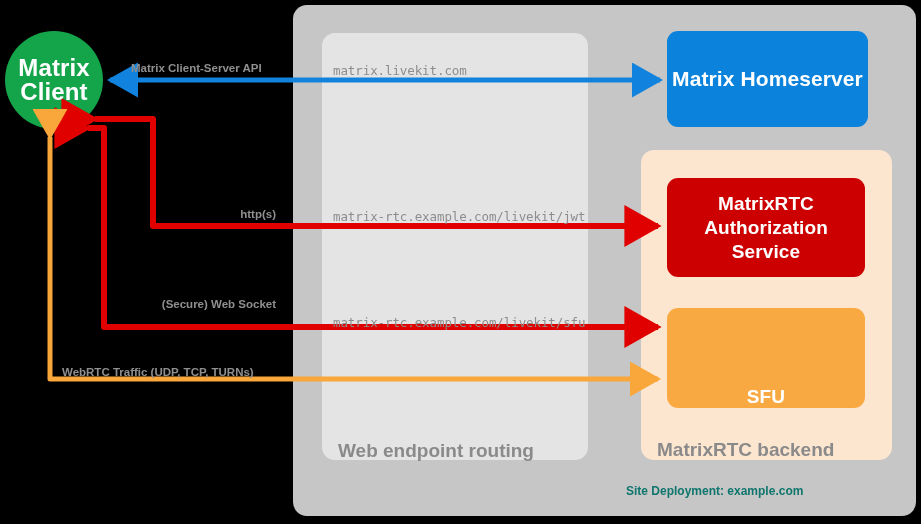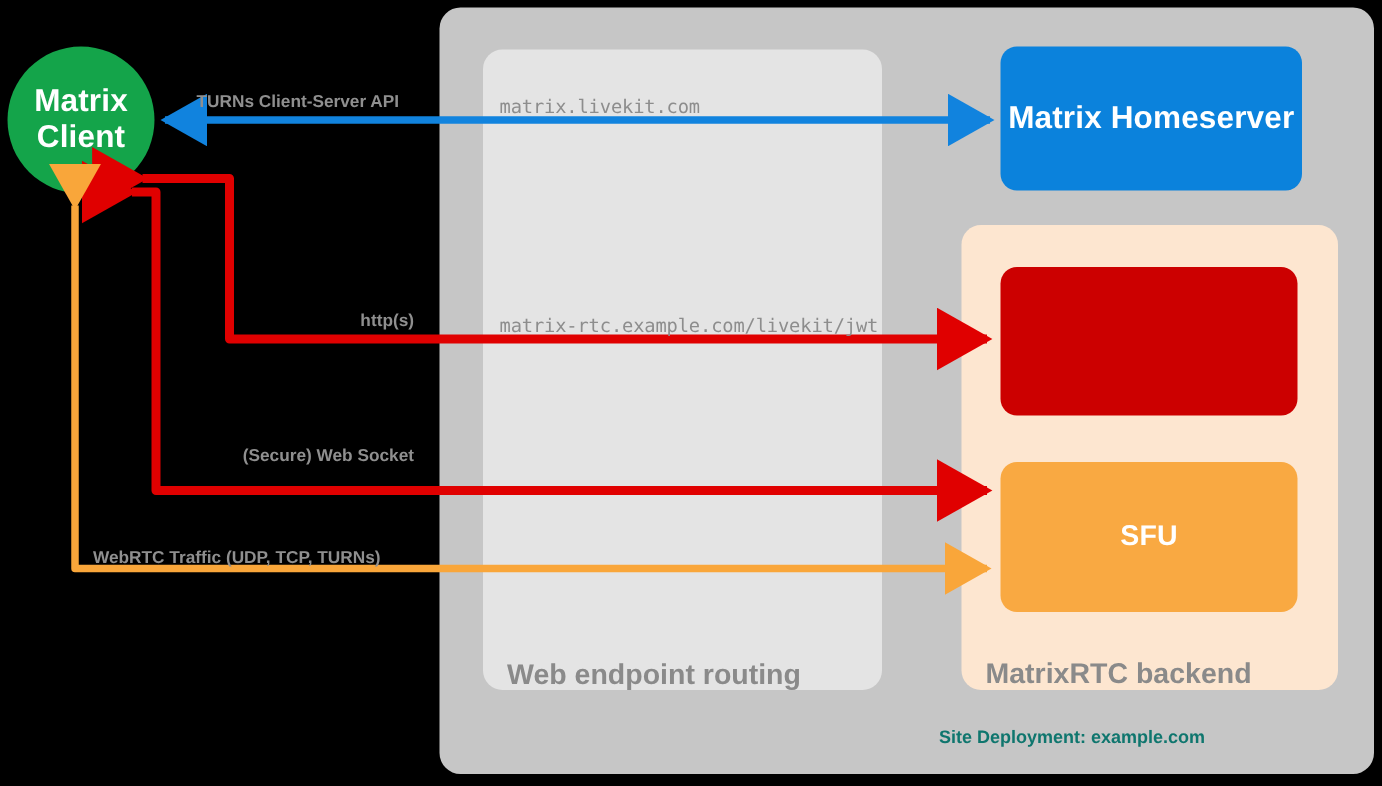--- a/index.html
+++ b/index.html
@@ -29,21 +29,21 @@
     position:absolute;
     z-index:3;
     display:flex;
     align-items:center;
     justify-content:center;
     text-align:center;
     color:#ffffff;
     font-weight:bold;
     letter-spacing:.1px;
   }
-  .client-text{ font-size:21px; line-height:24px; }
+  .client-text{ font-size:24px; line-height:24px; }
   .hs-text{ font-size:21px; }
   .auth-text{ font-size:19px; line-height:24px; }
   .sfu-text{ font-size:19px; }
 
   
   .cap{
     position:absolute;
     z-index:3;
     font-size:19px;
     font-weight:bold;
@@ -129,37 +129,43 @@
 
   <div class="node-text client-text" style="left:5px; top:31px; width:98px; height:98px; flex-direction:column;">
     <span>Matrix</span>
     <span>Client</span>
   </div>
 
   <div class="node-text hs-text" style="left:667px; top:31px; width:201px; height:96px;text-align:center;">
     <span>Matrix Homeserver</span>
   </div>
 
+  <div class="node-text auth-text" style="left:667px; top:178px; width:198px; height:99px; flex-direction:column;">
+    <span>MatrixRTC</span>
+    <span>Authorization</span>
+    <span>Service</span>
+  </div>
 
-  <div class="node-text sfu-text" style="left:667px; top:308px; width:198px; height:100px;">
+  <div class="node-text sfu-text" style="left:667px; top:308px; width:198px; height:100px;align-items:flex-end;">
     <span>SFU</span>
   </div>
 
   <div class="cap" style="left:338px; top:440px;">Web endpoint routing</div>
 
   <div class="cap" style="left:657px; top:439px;">MatrixRTC backend</div>
 
   <div class="cap-site" style="left:626px; top:484px;">Site Deployment: example.com</div>
 
-  <div class="edge-label" style="left:131px; top:62px;">TURNs Client-Server API</div>
+  <div class="edge-label" style="left:131px; top:62px;">Matrix Client-Server API</div>
 
   <div class="edge-label right-al" style="left:140px; top:208px; width:136px;">http(s)</div>
 
   <div class="edge-label right-al" style="left:120px; top:298px; width:156px;">(Secure) Web Socket</div>
 
   <div class="edge-label" style="left:62px; top:366px;">WebRTC Traffic (UDP, TCP, TURNs)</div>
 
   <div class="endpoint" style="left:333px; top:63px;">matrix.livekit.com</div>
 
   <div class="endpoint" style="left:333px; top:209px;">matrix-rtc.example.com/livekit/jwt</div>
 
+  <div class="endpoint" style="left:333px; top:315px;">matrix-rtc.example.com/livekit/sfu</div>
 
 </div>
 
 </body></html>

